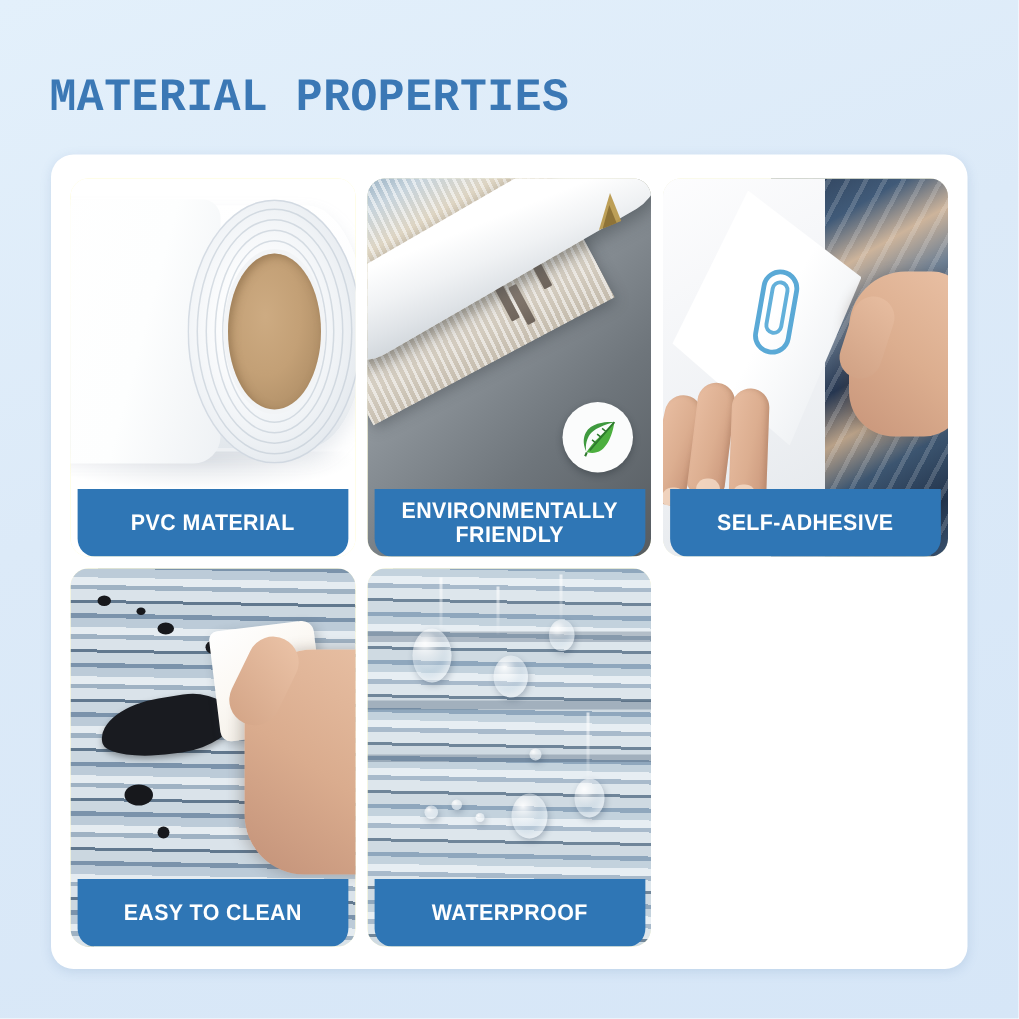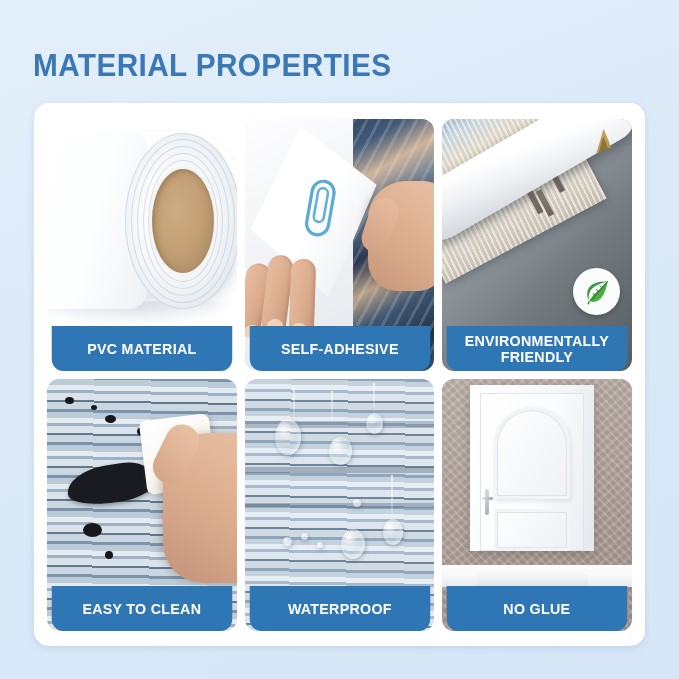--- a/index.html
+++ b/index.html
@@ -13,21 +13,21 @@
   body {
     font-family: "Liberation Sans", sans-serif;
     background: linear-gradient(160deg, #e3f0fb 0%, #dceaf8 40%, #d6e6f7 100%);
     position: relative;
   }
 
   
   #header {
     position: absolute;
     left: 0; top: 0;
-    width: 679px; height: 103px;
+    width: 679px; height: 103px; font-family: Liberation Mono, monospace;
   }
 
   #page-title {
     position: absolute;
     left: 33px; top: 48px;
     font-size: 31px;
     font-weight: bold;
     letter-spacing: 0.4px;
     color: #3b78b5;
     transform: scaleX(0.96);
@@ -471,20 +471,44 @@
         <div class="roll-body"></div>
         <div class="roll-sheet"></div>
         <div class="roll-face"></div>
         <div class="ring r1"></div>
         <div class="ring r2"></div>
         <div class="ring r3"></div>
         <div class="ring r4"></div>
         <div class="core"></div>
       </div>
       <div class="tile-label">PVC MATERIAL</div>
+    </div>
+
+    <div class="tile">
+      <div class="tile-art art-eco">
+        <div class="print"></div>
+        <div class="post p1"></div>
+        <div class="post p2"></div>
+        <div class="post p3"></div>
+        <div class="roll-white"></div>
+        <div class="roll-tip"></div>
+        <div class="roll-tip-in"></div>
+        <div class="leaf-badge">
+          <svg width="32" height="32" viewBox="0 0 32 32">
+            <path d="M26.5 5.5C26.5 5.5 12 4 7.5 12.5c-3.2 6.1 0.4 12.5 0.4 12.5
+                     S6.6 20 9.5 14.8C13.2 8.2 26.5 5.5 26.5 5.5z" fill="#3f9a3f"></path>
+            <path d="M26.6 5.4c0 0-1.6 13.7-8.6 18.6-4.9 3.4-9.9 1.3-9.9 1.3
+                     s3.1-5.2 7.6-9.2c5.4-4.8 10.9-10.7 10.9-10.7z" fill="#4caf3f"></path>
+            <path d="M10.2 24.2c3.9-4.4 9.6-11.2 16.4-18.8" stroke="#2e7a2e" stroke-width="1.2" fill="none"></path>
+            <path d="M14.5 19.6l-2.8-2.3M18 15.8l-2.9-2.4M21.4 12l-3-2.4" stroke="#2e7a2e" stroke-width="1" fill="none"></path>
+            <path d="M8.2 25.6c-0.6 1.5-1.1 2.6-1.1 2.6" stroke="#2e7a2e" stroke-width="1.4" fill="none"></path>
+          </svg>
+        </div>
+      </div>
+      <div class="tile-label two-line">ENVIRONMENTALLY FRIENDLY</div>
     </div>
 
     <div class="tile">
       <div class="tile-art art-peel">
         <div class="marble"></div>
         <div class="surface-left"></div>
         <div class="flap"></div>
         <div class="clip">
           <svg width="34" height="62" viewBox="0 0 34 62">
             <rect x="6" y="4" width="22" height="54" rx="11" ry="11" fill="none" stroke="#5aa9d6" stroke-width="3.2"></rect>
@@ -499,44 +523,20 @@
           <div class="finger f3"></div>
           <div class="nail" style="left:3px;  top:80px;"></div>
           <div class="nail" style="left:26px; top:74px;"></div>
           <div class="nail" style="left:50px; top:78px;"></div>
         </div>
       </div>
       <div class="tile-label">SELF-ADHESIVE</div>
     </div>
 
     <div class="tile">
-      <div class="tile-art art-eco">
-        <div class="print"></div>
-        <div class="post p1"></div>
-        <div class="post p2"></div>
-        <div class="post p3"></div>
-        <div class="roll-white"></div>
-        <div class="roll-tip"></div>
-        <div class="roll-tip-in"></div>
-        <div class="leaf-badge">
-          <svg width="32" height="32" viewBox="0 0 32 32">
-            <path d="M26.5 5.5C26.5 5.5 12 4 7.5 12.5c-3.2 6.1 0.4 12.5 0.4 12.5
-                     S6.6 20 9.5 14.8C13.2 8.2 26.5 5.5 26.5 5.5z" fill="#3f9a3f"></path>
-            <path d="M26.6 5.4c0 0-1.6 13.7-8.6 18.6-4.9 3.4-9.9 1.3-9.9 1.3
-                     s3.1-5.2 7.6-9.2c5.4-4.8 10.9-10.7 10.9-10.7z" fill="#4caf3f"></path>
-            <path d="M10.2 24.2c3.9-4.4 9.6-11.2 16.4-18.8" stroke="#2e7a2e" stroke-width="1.2" fill="none"></path>
-            <path d="M14.5 19.6l-2.8-2.3M18 15.8l-2.9-2.4M21.4 12l-3-2.4" stroke="#2e7a2e" stroke-width="1" fill="none"></path>
-            <path d="M8.2 25.6c-0.6 1.5-1.1 2.6-1.1 2.6" stroke="#2e7a2e" stroke-width="1.4" fill="none"></path>
-          </svg>
-        </div>
-      </div>
-      <div class="tile-label two-line">ENVIRONMENTALLY FRIENDLY</div>
-    </div>
-
-    <div class="tile">
       <div class="tile-art art-clean">
         <div class="stain" style="left:18px;  top:18px; width:9px;  height:7px;"></div>
         <div class="stain" style="left:44px;  top:26px; width:6px;  height:5px;"></div>
         <div class="stain" style="left:58px;  top:36px; width:11px; height:8px;"></div>
         <div class="stain" style="left:90px;  top:48px; width:10px; height:9px;"></div>
         <div class="stain" style="left:36px;  top:144px; width:19px; height:14px;"></div>
         <div class="stain" style="left:58px;  top:172px; width:8px;  height:8px;"></div>
         <div class="smear"></div>
         <div class="cloth"></div>
         <div class="hand"></div>
@@ -560,33 +560,15 @@
         <div class="drop" style="left:96px;  top:150px; height:30px; width:24px;"></div>
         <div class="drop" style="left:138px; top:140px; width:20px; height:26px;"></div>
         <div class="drop" style="left:38px;  top:158px; width:9px;  height:9px;"></div>
         <div class="drop" style="left:56px;  top:154px; width:7px;  height:7px;"></div>
         <div class="drop" style="left:72px;  top:163px; width:6px;  height:6px;"></div>
         <div class="drop" style="left:108px; top:120px; width:8px;  height:8px;"></div>
       </div>
       <div class="tile-label">WATERPROOF</div>
     </div>
 
-    <div class="tile">
-      <div class="tile-art art-door">
-        <div class="wall"></div>
-        <div class="baseboard"></div>
-        <div class="baseboard-l"></div>
-        <div class="baseboard-r"></div>
-        <div class="frame"></div>
-        <div class="leaf">
-          <div class="panel-arch"></div>
-          <div class="panel-rect"></div>
-          <div class="handle">
-            <div class="plate"></div>
-            <div class="lever"></div>
-          </div>
-        </div>
-      </div>
-      <div class="tile-label">NO GLUE</div>
-    </div>
 
   </div>
 </div>
 
 </body></html>

